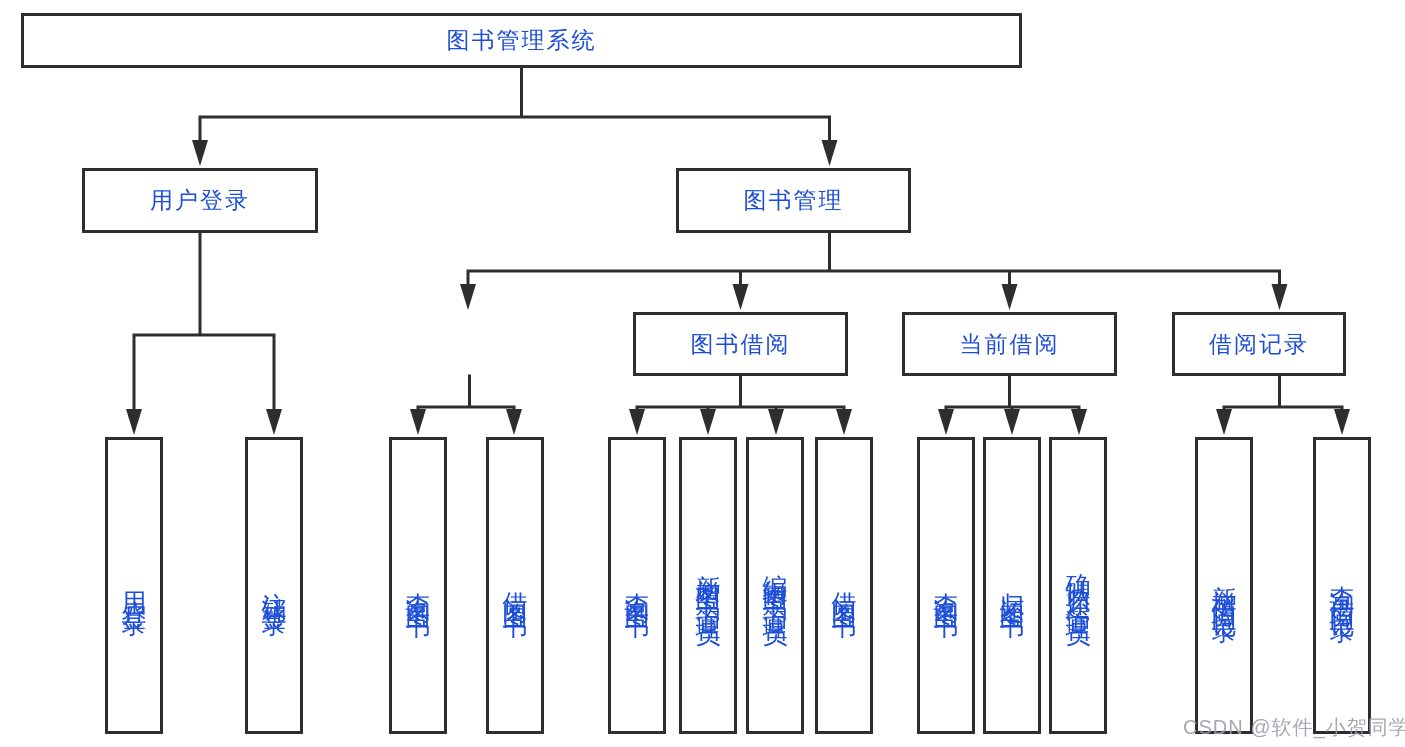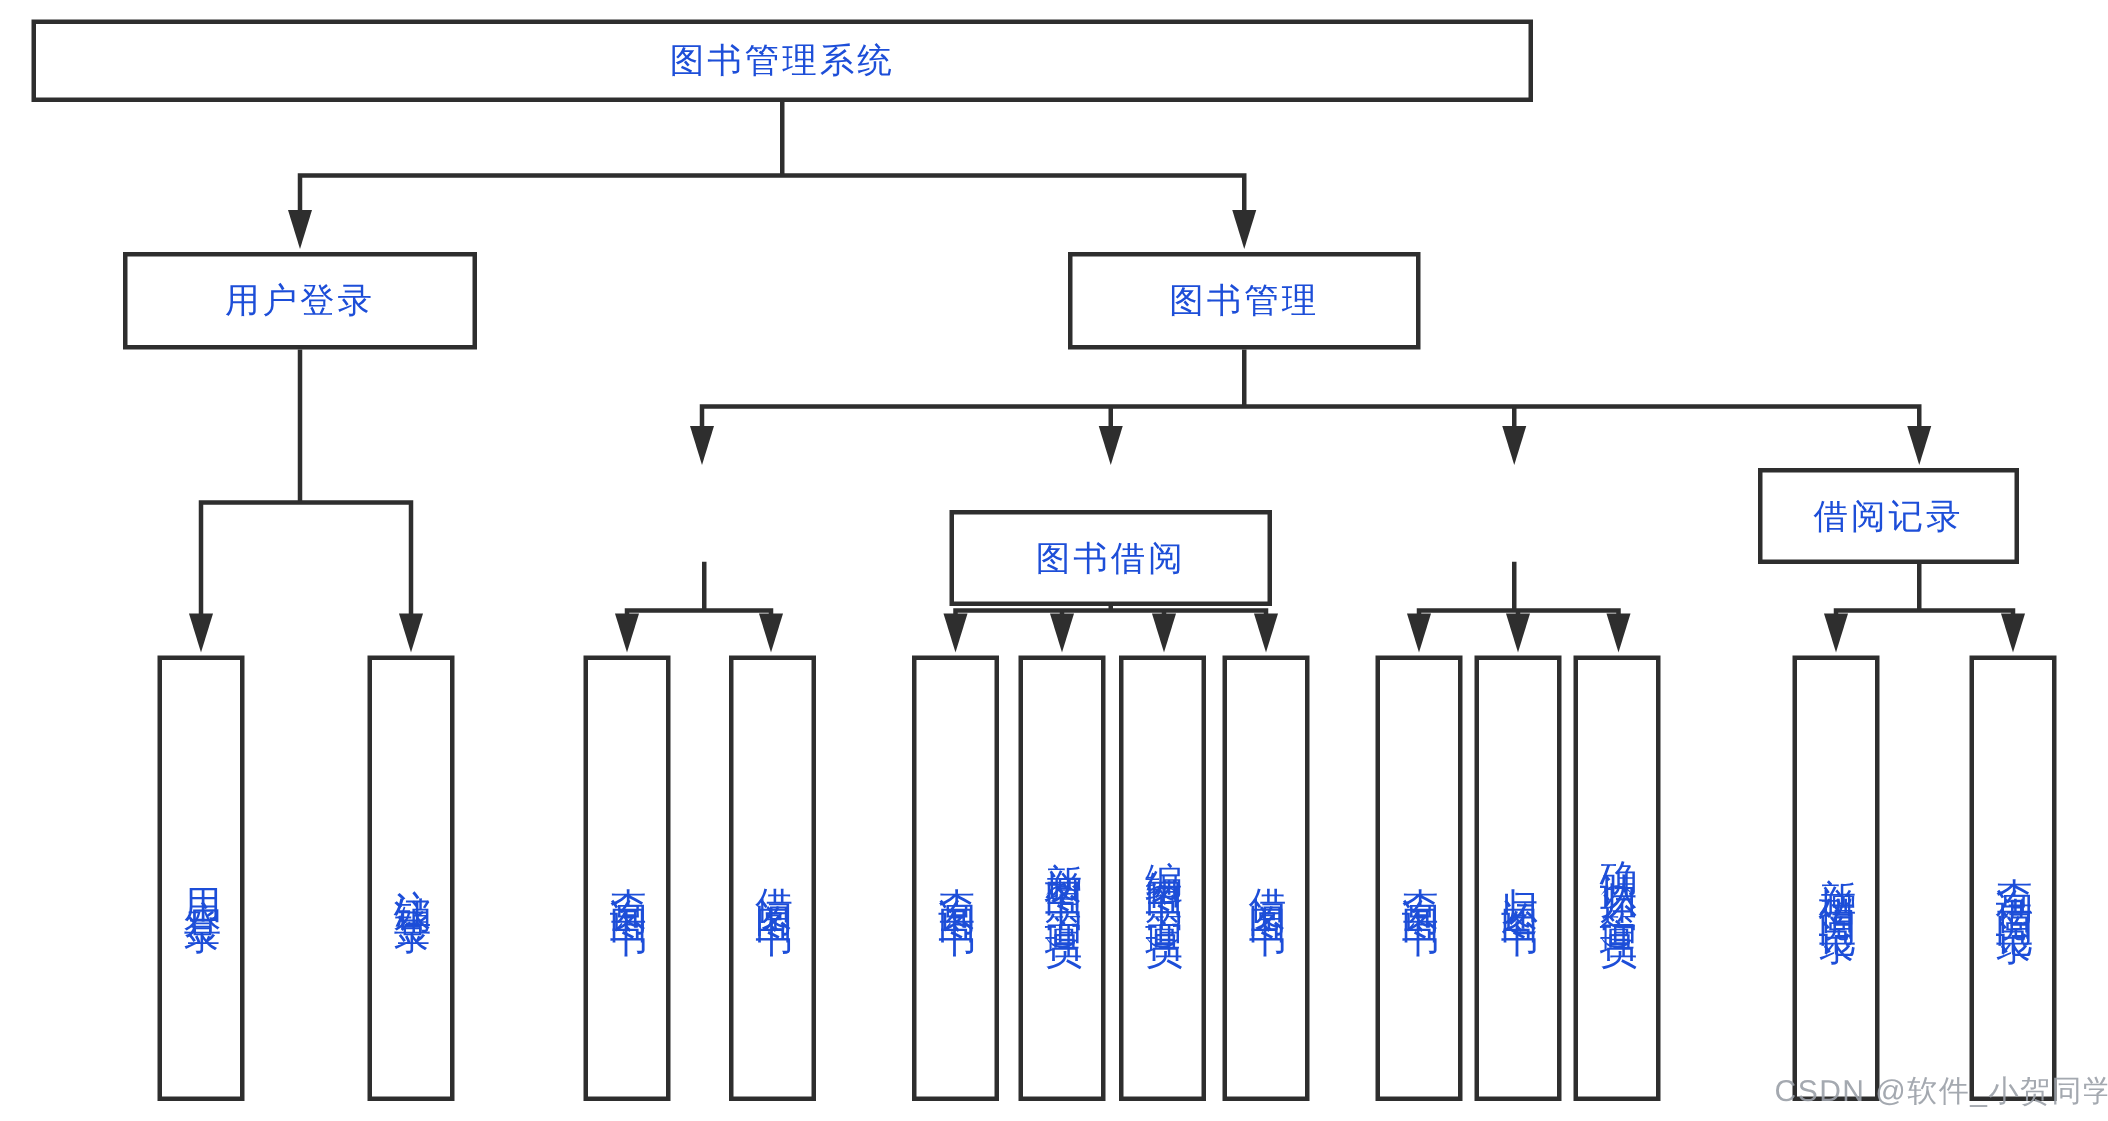--- a/index.html
+++ b/index.html
@@ -69,23 +69,24 @@
     <g>
       <path d="M1279.5 376 V407 M1224 407 H1342 M1224 407 V418 M1342 407 V418"></path>
       <polygon fill="#2e2e2e" stroke="none" points="1216,409 1232,409 1224,435"></polygon>
       <polygon fill="#2e2e2e" stroke="none" points="1334,409 1350,409 1342,435"></polygon>
     </g>
   </svg>
 
   <div class="node" style="left:21px; top:13px; width:1001px; height:55px;">图书管理系统</div>
 
   <div class="node" style="left:82px; top:168px; width:236px; height:65px;">用户登录</div>
-  <div class="node" style="left:712px; top:168px; width:235px; height:65px;">图书管理</div>
+  <div class="node" style="left:676px; top:168px; width:235px; height:65px;">图书管理</div>
 
-  <div class="node" style="left:633px; top:312px; width:215px; height:64px;margin-top:28px;">图书借阅</div>
+  <div class="node" style="left:633px; top:312px; width:215px; height:64px;">图书借阅</div>
+  <div class="node" style="left:902px; top:312px; width:215px; height:64px;">当前借阅</div>
   <div class="node" style="left:1172px; top:312px; width:174px; height:64px;">借阅记录</div>
 
   <div class="node leaf" style="left:105px; top:437px; width:58px; height:297px;">用户登录</div>
   <div class="node leaf" style="left:245px; top:437px; width:58px; height:297px;">注销登录</div>
 
   <div class="node leaf" style="left:389px; top:437px; width:58px; height:297px;">查询图书</div>
   <div class="node leaf" style="left:486px; top:437px; width:58px; height:297px;">借阅图书</div>
 
   <div class="node leaf" style="left:608px; top:437px; width:58px; height:297px;">查询图书</div>
   <div class="node leaf" style="left:679px; top:437px; width:58px; height:297px;">新增图书（管理员）</div>

